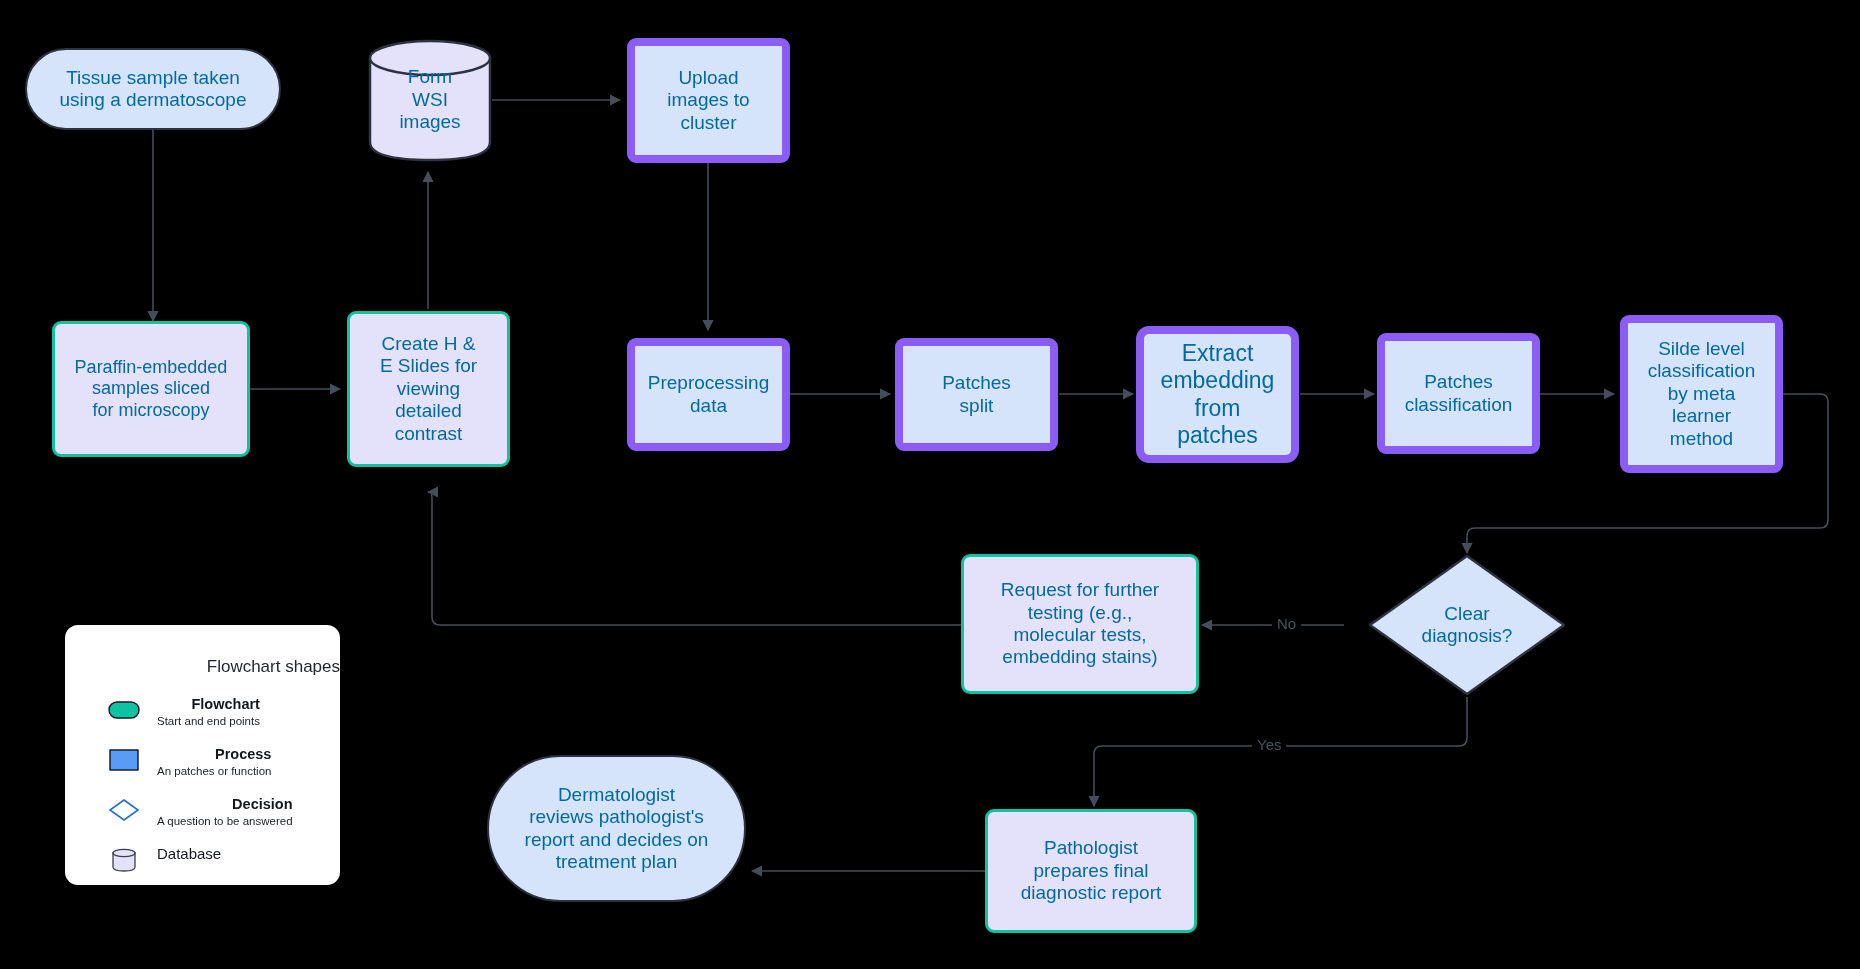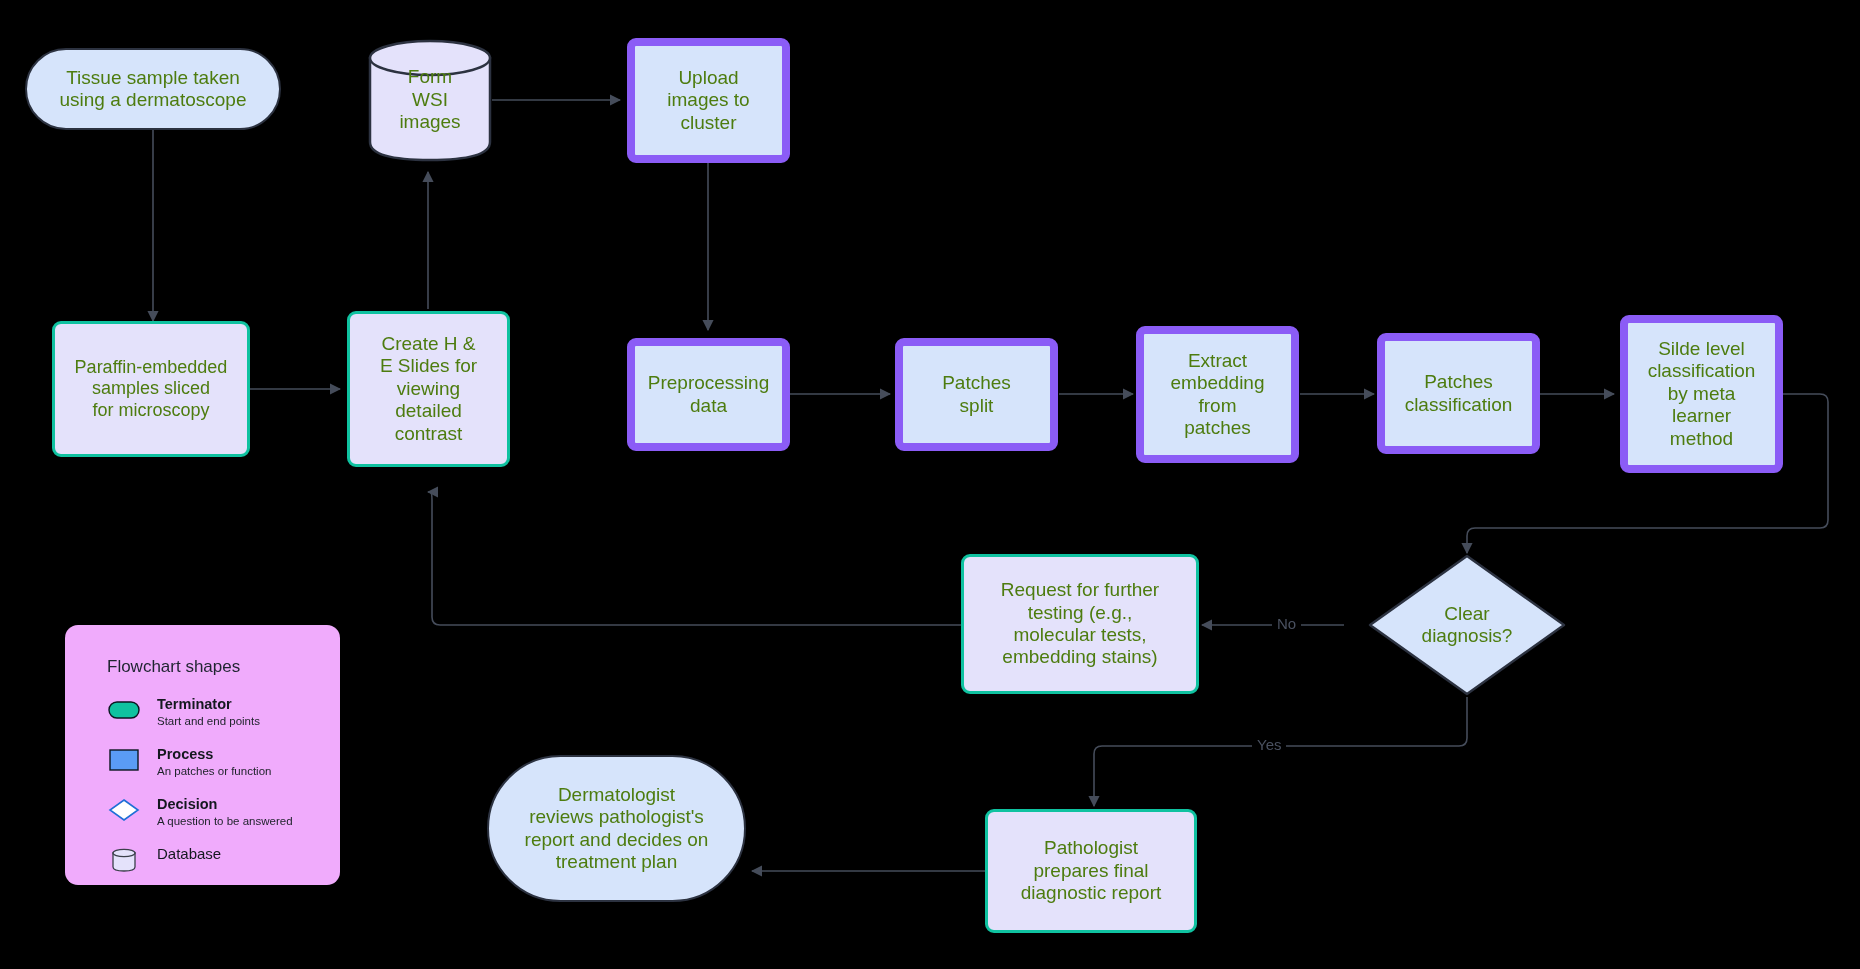--- a/index.html
+++ b/index.html
@@ -21,21 +21,21 @@
     width: 1860px;
     height: 969px;
   }
   .node {
     position: absolute;
     box-sizing: border-box;
     display: flex;
     align-items: center;
     justify-content: center;
     text-align: center;
-    color: #4d7c0f;
+    color: #0369a1;
     line-height: 1.18;
     white-space: pre-line;
     z-index: 5;
   }
   
   .n-teal {
     background: #e4e2fb;
     border: 3px solid #0fc2a0;
     border-radius: 9px;
   }
@@ -82,26 +82,27 @@
     white-space: nowrap;
   }
 
   
   #legend {
     position: absolute;
     left: 65px;
     top: 625px;
     width: 275px;
     height: 260px;
-    background: #f0abfc;
+    background: #ffffff;
     border-radius: 13px;
     box-shadow: 0 2px 8px rgba(0,0,0,0.35);
     z-index: 20;
     box-sizing: border-box;
     padding: 22px 0 0 0;
+    text-align: right;
   }
   #legend .legend-title {
     font-size: 17px;
     color: #1f2430;
     margin: 10px 0 18px 42px;
   }
   .legend-row {
     display: flex;
     align-items: flex-start;
     margin: 0 0 16px 42px;
@@ -198,21 +199,21 @@
 <div class="node n-pink" style="left:627px; top:38px; width:163px; height:125px; font-size:19px;">Upload
 images to
 cluster</div>
 
 <div class="node n-pink" style="left:627px; top:338px; width:163px; height:113px; font-size:19px;">Preprocessing
 data</div>
 
 <div class="node n-pink" style="left:895px; top:338px; width:163px; height:113px; font-size:19px;">Patches
 split</div>
 
-<div class="node n-pink" style="left:1136px; top:326px; width:163px; height:137px; font-size:19px;">Extract
+<div class="node n-pink" style="left:1136px; top:326px; width:163px; height:137px; font-size:23px;border-radius:13px;">Extract
 embedding
 from
 patches</div>
 
 <div class="node n-pink" style="left:1377px; top:333px; width:163px; height:121px; font-size:19px;">Patches
 classification</div>
 
 <div class="node n-pink" style="left:1620px; top:315px; width:163px; height:158px; font-size:19px;">Silde level
 classification
 by meta
@@ -247,21 +248,21 @@
 <div id="legend">
   <div class="legend-title">Flowchart shapes</div>
 
   <div class="legend-row">
     <span class="legend-icon">
       <svg viewBox="0 0 34 26" width="34" height="26">
         <rect x="2" y="5" width="30" height="16" rx="8" ry="8" fill="#0fc2a0" stroke="#0b1620" stroke-width="1.4"></rect>
       </svg>
     </span>
     <span class="legend-text">
-      <span class="legend-name">Terminator</span>
+      <span class="legend-name">Flowchart</span>
       <span class="legend-desc">Start and end points</span>
     </span>
   </div>
 
   <div class="legend-row">
     <span class="legend-icon">
       <svg viewBox="0 0 34 26" width="34" height="26">
         <rect x="3" y="3" width="28" height="20" fill="#5a9cf5" stroke="#0b1620" stroke-width="1.4"></rect>
       </svg>
     </span>

